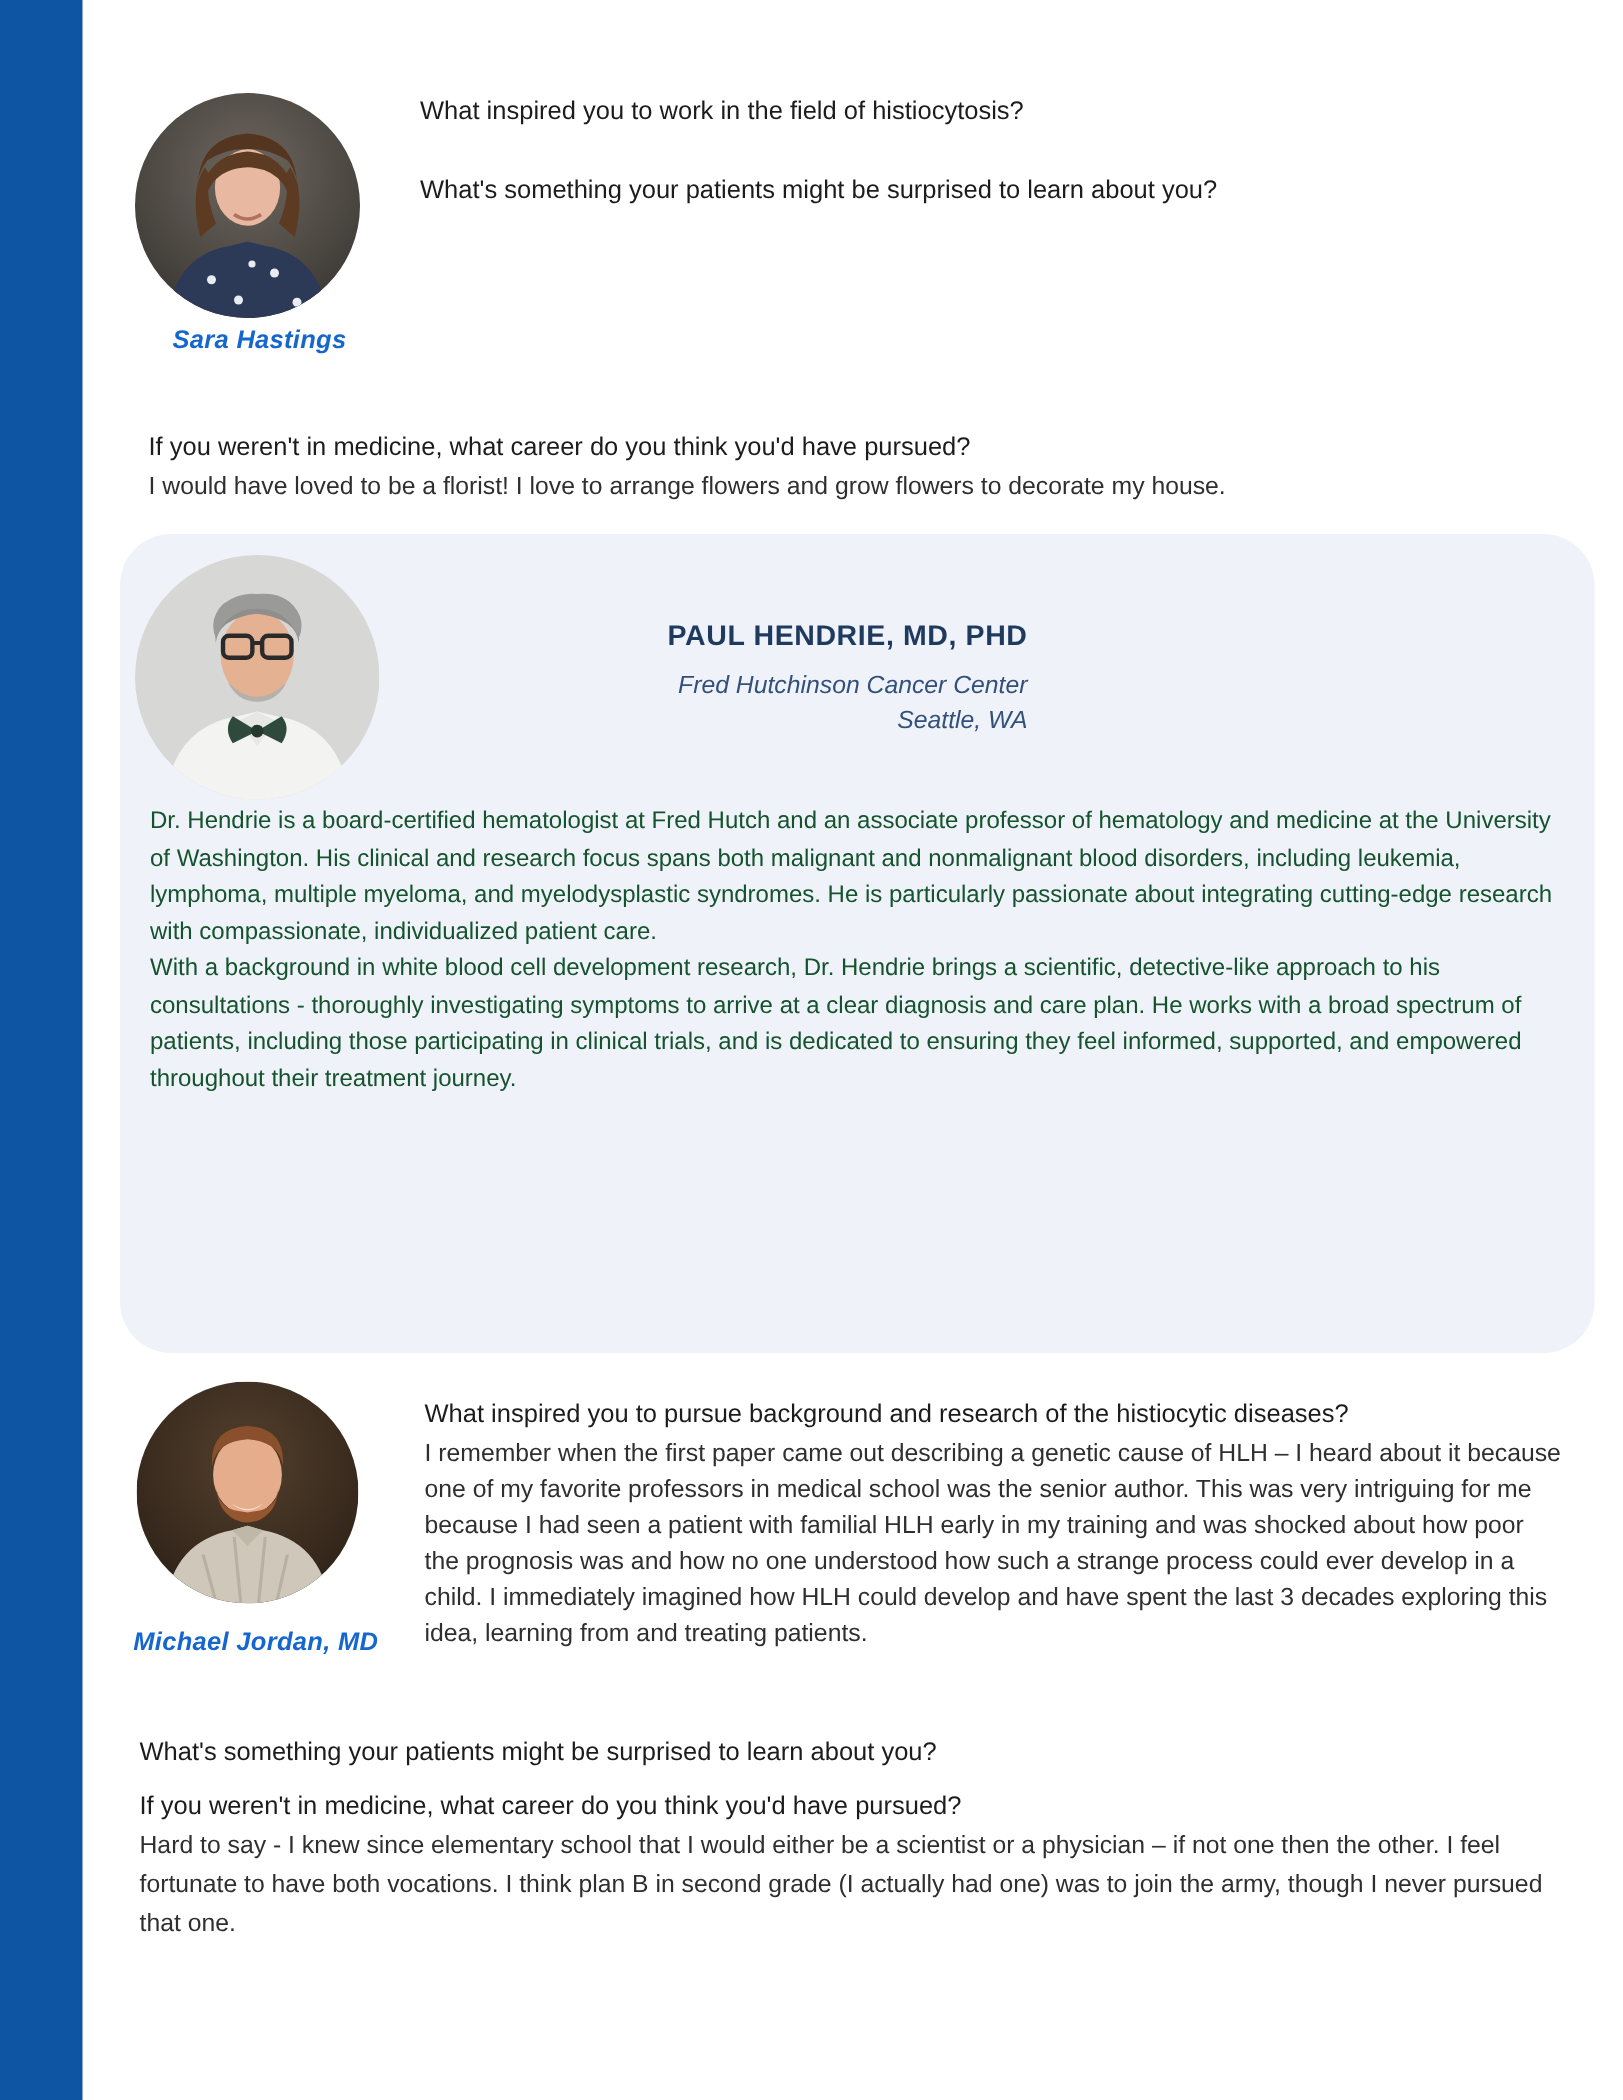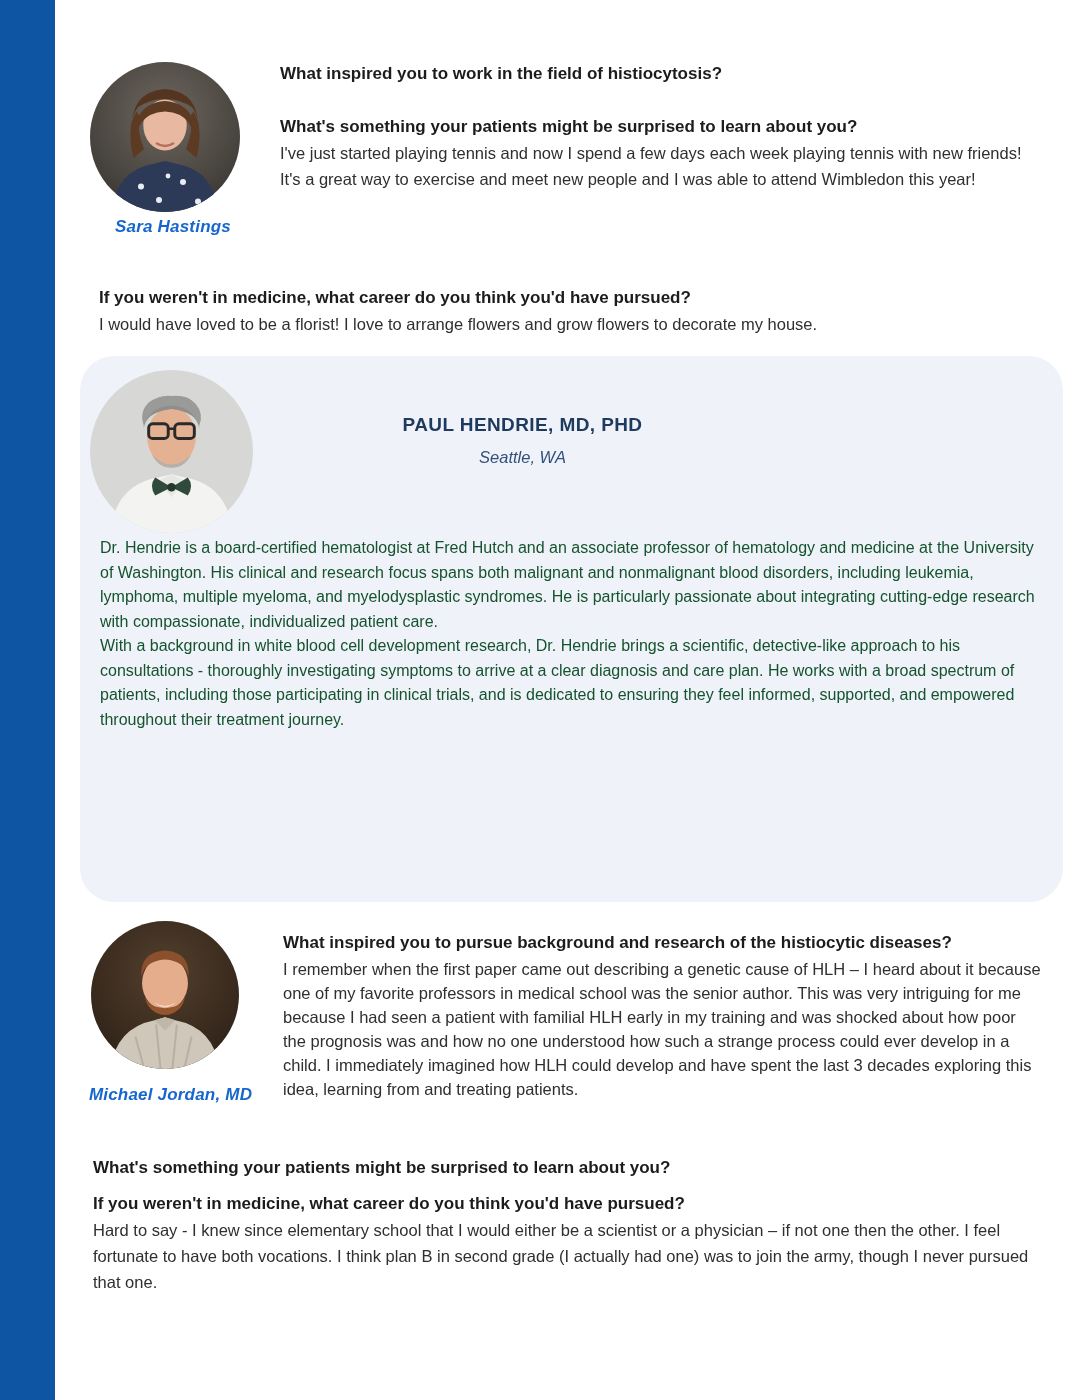--- a/index.html
+++ b/index.html
@@ -31,21 +31,21 @@
     font-size: 17px;
     color: #1667cd;
     letter-spacing: 0.2px;
   }
   .qa-col {
     position: absolute;
     font-size: 16.5px;
     line-height: 26px;
   }
   .qa-item .q {
-    font-weight: bold;
+    font-weight: normal;
     color: #1c1c1c;
     font-size: 17px;
     line-height: 26px;
   }
   .qa-item .a { color: #2f2f2f; }
   .qa-gap { margin-top: 27px; }
   .qa-gap-sm { margin-top: 10px; }
   .tight { line-height: 24px; }
   .tight .q { line-height: 24px; margin-bottom: 2px; }
 
@@ -53,21 +53,21 @@
     position: absolute;
     left: 80px; top: 356px;
     width: 983px; height: 546px;
     background: #eff2f8;
     border-radius: 34px;
   }
   .card-head {
     position: absolute;
     left: 280px; top: 58px;
     width: 325px;
-    text-align: center;
+    text-align: right;
   }
   .card-title {
     font-size: 19px;
     font-weight: bold;
     color: #1e3a5e;
     letter-spacing: 0.4px;
     margin-bottom: 10px;
   }
   .card-sub {
     font-style: italic;
@@ -116,21 +116,20 @@
     </svg>
   </div>
   <div class="person-name" style="left:68px; top:217px; width:210px;font-style:italic;">Sara Hastings</div>
 
   <div class="qa-col" style="left:280px; top:61px; width:755px;">
     <div class="qa-item">
       <div class="q">What inspired you to work in the field of histiocytosis?</div>
     </div>
     <div class="qa-item qa-gap">
       <div class="q">What's something your patients might be surprised to learn about you?</div>
-      <div class="a">I've just started playing tennis and now I spend a few days each week playing tennis with new friends! It's a great way to exercise and meet new people and I was able to attend Wimbledon this year!</div>
     </div>
   </div>
 
   <div class="qa-col" style="left:99px; top:285px; width:935px;">
     <div class="qa-item">
       <div class="q">If you weren't in medicine, what career do you think you'd have pursued?</div>
       <div class="a">I would have loved to be a florist! I love to arrange flowers and grow flowers to decorate my house.</div>
     </div>
   </div>
 
@@ -147,20 +146,21 @@
         <line x1="48" y1="36" x2="52" y2="36" stroke="#2a2a2a" stroke-width="1.6"></line>
         <path d="M12,100 Q16,70 42,66 L50,64 L58,66 Q84,70 88,100 Z" fill="#f3f3f1"></path>
         <path d="M42,68 L50,64 L58,68 L50,78 Z" fill="#e7e7e5"></path>
         <path d="M50,72 L40,66 Q36,71 40,77 Z" fill="#2f4a3c"></path>
         <path d="M50,72 L60,66 Q64,71 60,77 Z" fill="#2f4a3c"></path>
         <circle cx="50" cy="72" r="2.6" fill="#24382e"></circle>
       </svg>
     </div>
     <div class="card-head">
       <div class="card-title">PAUL HENDRIE, MD, PHD</div>
+      <div class="card-sub">Fred Hutchinson Cancer Center</div>
       <div class="card-sub">Seattle, WA</div>
     </div>
     <div class="card-bio">
       <p>Dr. Hendrie is a board-certified hematologist at Fred Hutch and an associate professor of hematology and medicine at the University of Washington. His clinical and research focus spans both malignant and nonmalignant blood disorders, including leukemia, lymphoma, multiple myeloma, and myelodysplastic syndromes. He is particularly passionate about integrating cutting-edge research with compassionate, individualized patient care.</p>
       <p>With a background in white blood cell development research, Dr. Hendrie brings a scientific, detective-like approach to his consultations - thoroughly investigating symptoms to arrive at a clear diagnosis and care plan. He works with a broad spectrum of patients, including those participating in clinical trials, and is dedicated to ensuring they feel informed, supported, and empowered throughout their treatment journey.</p>
     </div>
   </div>
 
   <div class="avatar" style="left:91px; top:921px; width:148px; height:148px;">
     <svg viewBox="0 0 100 100">

